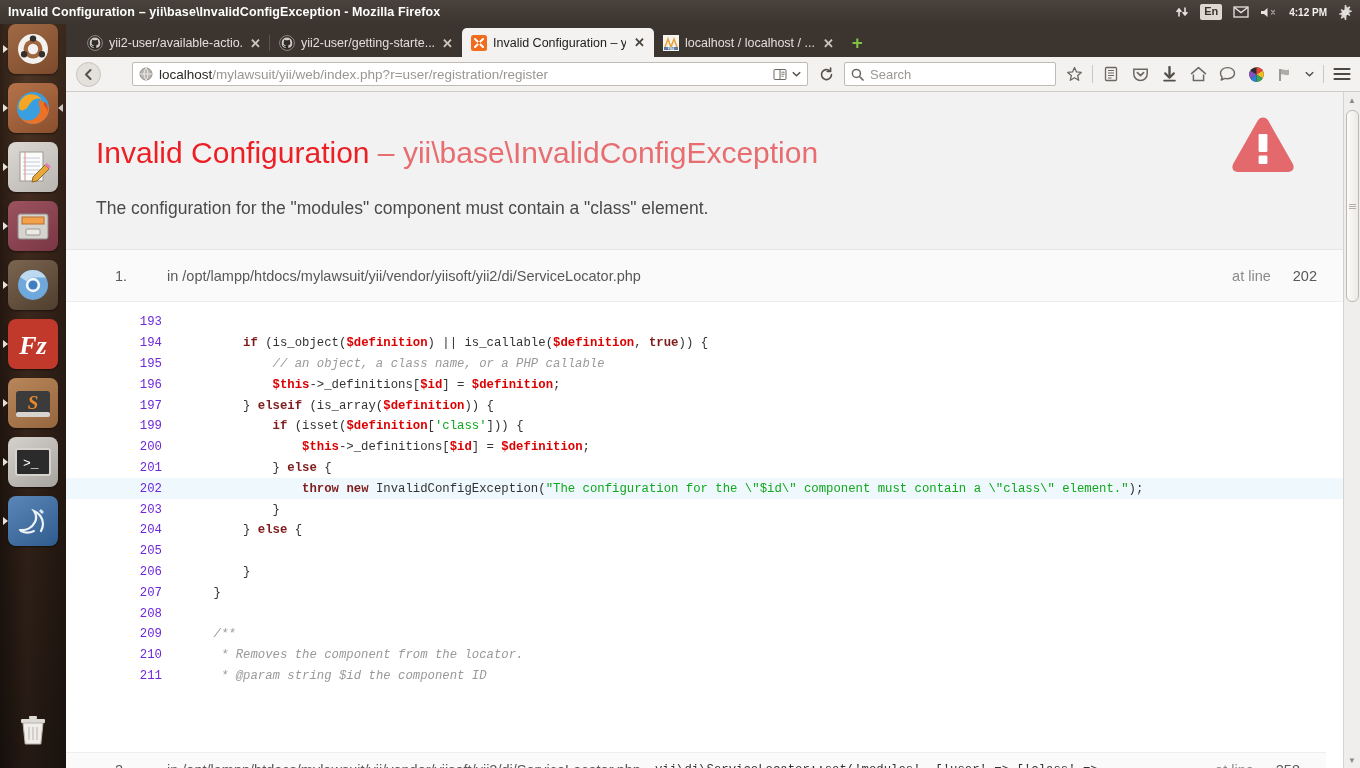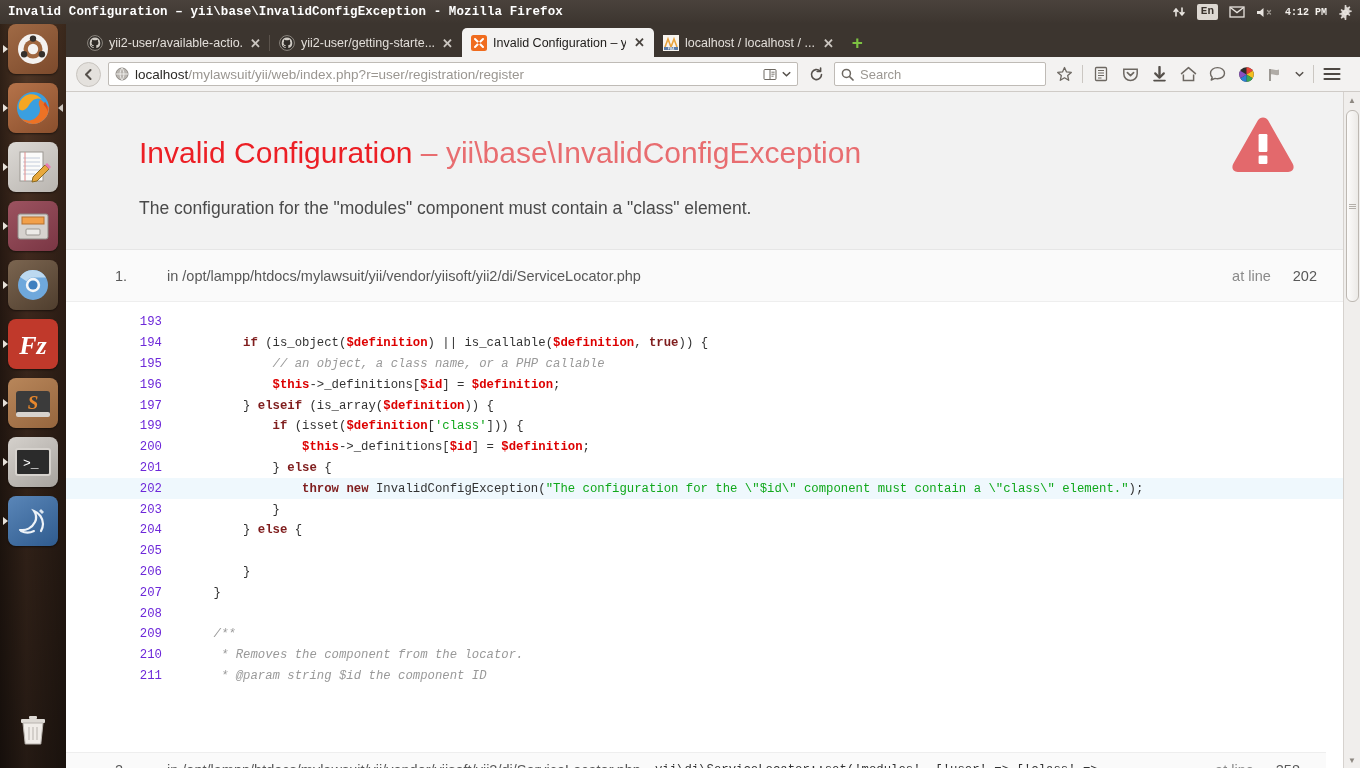--- a/index.html
+++ b/index.html
@@ -10,21 +10,21 @@
     background: #2c2723;
   }
 
   
   #top-panel {
     position: absolute; top: 0; left: 0;
     width: 1360px; height: 24px;
     background: linear-gradient(to bottom, #4a423c 0%, #3c352f 100%);
     display: flex; align-items: center;
     color: #ffffff;
-    font-size: 12.5px; font-weight: bold; font-family: Liberation Mono, monospace;
+    font-size: 12.5px; font-weight: bold;
   }
   #win-title { margin-left: 8px; letter-spacing: .1px; white-space: nowrap; }
   #tray { margin-left: auto; display: flex; align-items: center; gap: 11px; padding-right: 7px; }
   .tray-ic { display: flex; align-items: center; justify-content: center; color: #e8e4df; }
   #tray-lang {
     background: #ddd8d2; color: #3a332d;
     font-size: 11px; font-weight: bold;
     padding: 1px 4px 2px; border-radius: 2px; line-height: 1.1;
   }
   #tray-clock { font-size: 10px; font-weight: bold; color: #f4f1ed; }
@@ -99,20 +99,21 @@
     width: 25px; height: 25px; border-radius: 50%;
     background: #e4e1dd; border: 1px solid #c8c4bf;
     display: flex; align-items: center; justify-content: center;
     color: #55504b; flex: 0 0 25px;
   }
   #urlbar {
     flex: 1 1 auto; height: 24px; background: #ffffff;
     border: 1px solid #bfbbb6; border-radius: 2px;
     display: flex; align-items: center; padding: 0 4px 0 6px;
     max-width: 690px;
+    margin-left: 24px;
   }
   #url-text { flex: 1; font-size: 13.5px; color: #9a9691; white-space: nowrap; overflow: hidden; }
   #url-text b { color: #2b2926; font-weight: normal; }
   #searchbar {
     width: 212px; height: 24px; background: #ffffff;
     border: 1px solid #bfbbb6; border-radius: 2px;
     display: flex; align-items: center; gap: 6px; padding: 0 6px;
     flex: 0 0 212px;
   }
   #search-ph { font-size: 13px; color: #9b9792; }
@@ -122,21 +123,21 @@
   
   #viewport {
     position: relative; height: 676px;
     background: #ffffff; overflow: hidden;
   }
   #page { position: absolute; inset: 0 17px 0 0; overflow: hidden; }
 
   #err-header {
     background: #f2f2f2;
     border-bottom: 1px solid #e6e6e6;
-    padding: 44px 40px 34px 73px;
+    padding: 44px 40px 34px 30px;
     position: relative; height: 158px;
   }
   #err-title { font-size: 30px; line-height: 1.15; white-space: nowrap; }
   #err-title .t-main { color: #ec1f25; font-weight: normal; }
   #err-title .t-dash { color: #e86d70; font-weight: normal; }
   #err-title .t-cls  { color: #e86d70; font-weight: normal; }
   #err-msg { margin-top: 27px; font-size: 17.5px; color: #4a4a4a; }
   #warn-icon { position: absolute; right: 46px; top: 22px; }
 
   #call-row {

